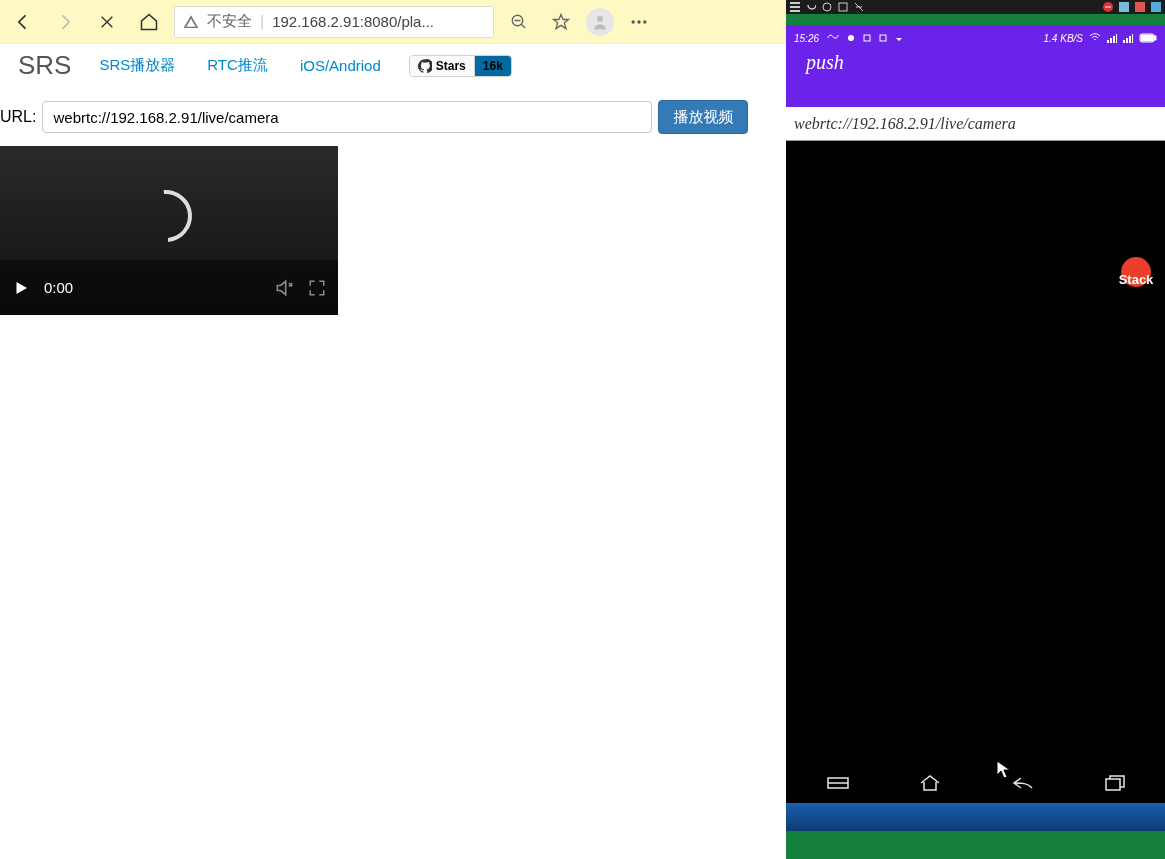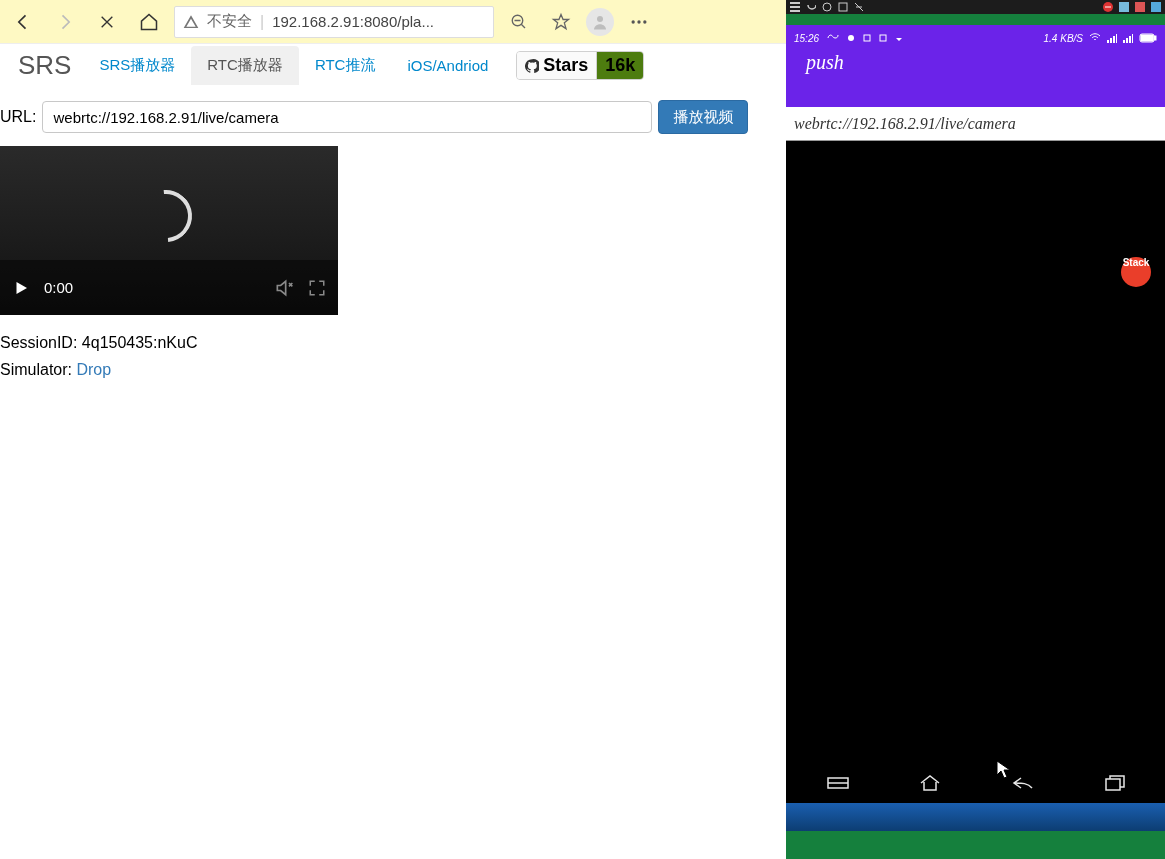--- a/index.html
+++ b/index.html
@@ -11,23 +11,23 @@
   .url-sec { color: #666; font-size: 15px; }
   .url-divider { color: #ccc; }
   .url-text { color: #444; font-size: 15px; }
   .rt-btn { width: 34px; height: 34px; display: flex; align-items: center; justify-content: center; color: #666; }
   .avatar { width: 28px; height: 28px; border-radius: 50%; background: #e6e6e6; display: flex; align-items: center; justify-content: center; }
   .left-pane { position: absolute; top: 44px; left: 0; width: 786px; height: 815px; background: #fff; }
   .tab-row { height: 44px; display: flex; align-items: center; padding-left: 0px; gap: 0; border-bottom: 1px solid #fff; }
   .brand { font-size: 26px; font-weight: 500; color: #555; padding: 0 12px 0 0; margin-left: 18px; }
   .tab { padding: 10px 16px; font-size: 15px; color: #08c; cursor: pointer; }
   .tab.active { background: #f0f0f0; color: #555; border-radius: 4px 4px 0 0; }
-  .gh { display: flex; align-items: center; margin-left: 12px; border: 1px solid #d0d0d0; border-radius: 4px; overflow: hidden; font-size: 18px; }
+  .gh { display: flex; align-items: center; margin-left: 12px; border: 1px solid #d0d0d0; border-radius: 4px; overflow: hidden; font-size: 12px; }
   .gh-left { display: flex; align-items: center; gap: 4px; padding: 3px 8px; background: #fafafa; border-right: 1px solid #d0d0d0; font-weight: 600; }
-  .gh-right { padding: 3px 8px; background: #4d7c0f; font-weight: 600; }
+  .gh-right { padding: 3px 8px; background: #0369a1; font-weight: 600; }
   .url-row { display: flex; align-items: center; gap: 6px; padding: 12px 0 12px 0; }
   .url-lbl { font-size: 16px; }
   .url-input { flex: 0 0 610px; height: 32px; border: 1px solid #c8c8c8; border-radius: 4px; padding: 0 10px; font-size: 15px; }
   .play-btn { height: 34px; padding: 0 14px; background: #337ab7; color: #fff; border: 1px solid #2b6aa2; border-radius: 4px; font-size: 15px; cursor: pointer; }
   .video-box { width: 338px; height: 169px; background: linear-gradient(#2a2a2a,#111); position: relative; }
   .spinner { width: 52px; height: 52px; border: 4px solid rgba(255,255,255,.0); border-top: 4px solid rgba(255,255,255,.85); border-right: 4px solid rgba(255,255,255,.85); border-radius: 50%; position: absolute; left: 140px; top: 44px; transform: rotate(40deg); }
   .vctrl { position: absolute; left: 0; right: 0; bottom: 0; height: 55px; display: flex; align-items: center; padding: 0 12px; gap: 14px; background: rgba(0,0,0,.45); }
   .vtime { color: #fff; font-size: 15px; }
   .vspace { flex: 1; }
   .info { padding-top: 14px; font-size: 16px; line-height: 1.7; }
@@ -35,21 +35,21 @@
   .footer { padding-top: 12px; color: #337ab7; font-size: 16px; }
   .right-pane { position: absolute; top: 0; right: 0; width: 379px; height: 859px; background: #15803d; }
   .app-top { position: absolute; top: 0; left: 0; right: 0; height: 14px; background: #1c1c1c; display:flex; align-items:center; justify-content:flex-end; gap:6px; padding:0 4px; }
   .atic { width:10px; height:10px; display:flex; align-items:center; justify-content:center; }
   .phone { position: absolute; top: 25px; left: 0; right: 0; height: 806px; background: #fff; display: flex; flex-direction: column; }
   .p-status { height: 26px; background: #6b23e9; display: flex; align-items: center; padding: 0 8px; gap: 8px; color: #fff; font-size: 10px; font-style: italic; }
   .p-status-right { margin-left: auto; display: flex; gap: 6px; align-items: center; }
   .p-title { height: 56px; background: #6b23e9; color: #fff; display: flex; align-items: flex-start; padding: 0 20px; font-style: italic; font-size: 20px; font-family: cursive; }
   .p-url { height: 34px; background: #fff; border-bottom: 1px solid #999; display: flex; align-items: center; padding: 0 8px; font-style: italic; font-size: 16px; font-family: cursive; color: #333; }
   .p-video { flex: 1; background: #000; position: relative; }
-  .p-stack { position: absolute; right: 14px; top: 116px; width: 30px; height: 30px; border-radius: 50%; background: #ea3e2a; display: flex; align-items: flex-start; justify-content: center; font-size: 10px; color: #fff; font-weight: 600; }
+  .p-stack { position: absolute; right: 14px; top: 116px; width: 30px; height: 30px; border-radius: 50%; background: #ea3e2a; display: flex; align-items: flex-end; justify-content: center; font-size: 13px; color: #fff; font-weight: 600; }
   .p-btn-row { height: 50px; background: #fff; display: flex; align-items: center; justify-content: center; }
   .p-push { padding: 10px 24px; background: #8e24ea; color: #fff; font-style: italic; font-family: cursive; font-size: 16px; border: none; letter-spacing: 4px; cursor: pointer; box-shadow: 0 2px 6px rgba(0,0,0,.3); }
   .p-nav { height: 40px; background: #000; display: flex; align-items: center; justify-content: center; gap: 70px; color: #e6e6e6; }
   .p-bottom { height: 28px; background: linear-gradient(#1a5fb0,#0c3d72); }
   .cursor { position: absolute; left: 996px; top: 760px; pointer-events: none; }
   svg { display: block; }
 </style>
 </head>
 <body>
 
@@ -105,21 +105,20 @@
         <circle cx="12" cy="12" r="2"></circle>
         <circle cx="19" cy="12" r="2"></circle>
       </svg>
   </div>
 </div>
 
 <div class="left-pane">
   <div class="tab-row">
     <span class="brand">SRS</span>
     <span class="tab">SRS播放器</span>
-    <span class="tab active">RTC播放器</span>
     <span class="tab">RTC推流</span>
     <span class="tab">iOS/Andriod</span>
     <span class="gh">
       <span class="gh-left">
         <svg width="14" height="14" viewBox="0 0 16 16" fill="#333">
             <path d="M8 .2a8 8 0 00-2.5 15.6c.4.1.6-.2.6-.4v-1.5c-2.2.5-2.7-1-2.7-1-.4-1-.9-1.2-.9-1.2-.8-.5.1-.5.1-.5.8.1 1.3.8 1.3.8.8 1.3 2 .9 2.5.7.1-.6.3-.9.5-1.1-1.8-.2-3.6-.9-3.6-4 0-.9.3-1.6.8-2.1-.1-.2-.4-1 .1-2.1 0 0 .7-.2 2.2.8a7.7 7.7 0 014 0c1.5-1 2.2-.8 2.2-.8.5 1.1.2 1.9.1 2.1.5.5.8 1.2.8 2.1 0 3.1-1.9 3.8-3.6 4 .3.3.6.8.6 1.6v2.3c0 .2.1.5.6.4A8 8 0 008 .2z"></path>
           </svg>
         <span>Stars</span>
       </span>
       <span class="gh-right">16k</span>
@@ -148,30 +147,20 @@
           </svg>
       </span>
       <span>
         <svg width="18" height="18" viewBox="0 0 24 24" fill="none" stroke="#8a8a8a" stroke-width="2">
             <path d="M3 9V3h6M21 9V3h-6M3 15v6h6M21 15v6h-6"></path>
           </svg>
       </span>
     </div>
   </div>
 
-  <div class="info">
-    <div>
-      <span>SessionID:</span>
-      <span>4q150435:nKuC</span>
-    </div>
-    <div>
-      <span>Simulator:</span>
-      <a href="#">Drop</a>
-    </div>
-  </div>
 </div>
 
 <div class="right-pane">
   <div class="app-top">
     <div class="atic">
         <svg width="10" height="10" viewBox="0 0 10 10" fill="#ccc">
           <rect width="10" height="2"></rect>
           <rect y="4" width="10" height="2"></rect>
           <rect y="8" width="10" height="2"></rect>
         </svg>

